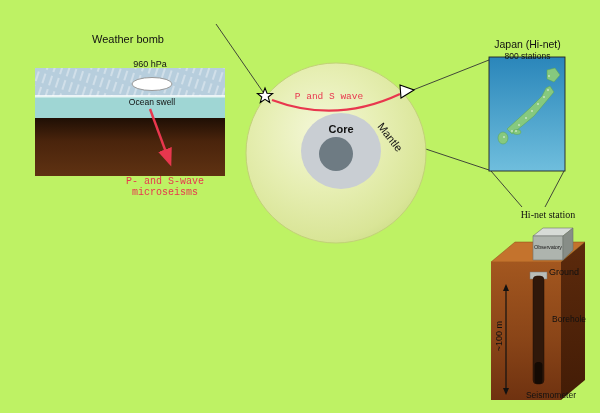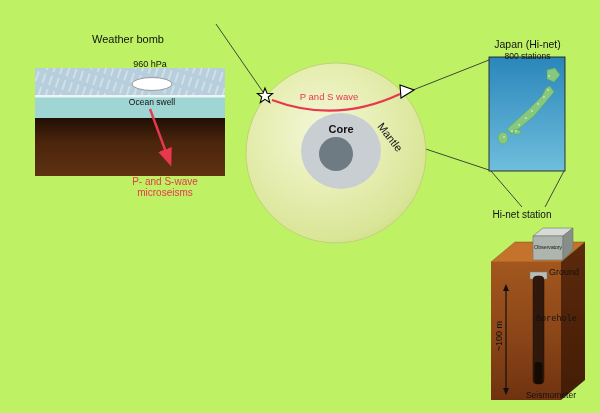--- a/index.html
+++ b/index.html
@@ -1,21 +1,21 @@
 <!DOCTYPE html>
 <html><head>
 <meta charset="utf-8">
 <style>
   html,body{margin:0;padding:0;background:#fff;}
   #figure{position:relative;width:600px;height:413px;background:#bef264;overflow:hidden;
           font-family:"Liberation Sans",sans-serif;}
   svg{position:absolute;left:0;top:0;}
   .label{position:absolute;color:#111;text-align:center;line-height:1.15;white-space:nowrap;
          font-family:"Liberation Sans",sans-serif;}
-  .red{color:#e8374e;}
+  .red{color:#e8374e;font-family:Liberation Mono, monospace;}
   .f11{font-size:11px;}
   .f10h{font-size:10.5px;}
   .f10{font-size:10px;}
   .f95{font-size:9.5px;}
   .f9{font-size:9px;}
   .f85{font-size:8.5px;}
   .f55{font-size:5.5px;letter-spacing:-0.2px;color:#222;}
   .rot-mantle{transform:rotate(52deg);}
   .rot-depth{transform:rotate(-90deg);}
 </style>
@@ -132,20 +132,20 @@
   <div class="label f10 red" style="left:95px;top:176px;width:140px;">P-  and S-wave</div>
   <div class="label f10 red" style="left:95px;top:187px;width:140px;">microseisms</div>
 
   <div class="label f95 red" style="left:277px;top:92px;width:104px;">P  and S wave</div>
   <div class="label f11" style="left:311px;top:123px;width:60px;font-weight:bold;">Core</div>
   <div class="label f11 rot-mantle" style="left:358px;top:131px;width:64px;">Mantle</div>
 
   <div class="label f10h" style="left:470px;top:38px;width:115px;">Japan (Hi-net)</div>
   <div class="label f85" style="left:470px;top:52px;width:115px;">800 stations</div>
 
-  <div class="label f10" style="left:470px;top:209px;width:104px;">Hi-net station</div>
+  <div class="label f10" style="left:496px;top:209px;width:104px;font-family:Liberation Serif, serif;">Hi-net station</div>
   <div class="label f55" style="left:533px;top:244px;width:30px;">Observatory</div>
   <div class="label f9" style="left:541px;top:267px;width:46px;">Ground</div>
-  <div class="label f85" style="left:536px;top:315px;width:40px;text-align:left;font-family:Liberation Mono, monospace;">Borehole</div>
+  <div class="label f85" style="left:552px;top:315px;width:40px;text-align:left;">Borehole</div>
   <div class="label f9 rot-depth" style="left:478px;top:331px;width:42px;">~100 m</div>
   <div class="label f85" style="left:509px;top:391px;width:84px;">Seismometer</div>
 
 </div>
 
 </body></html>

